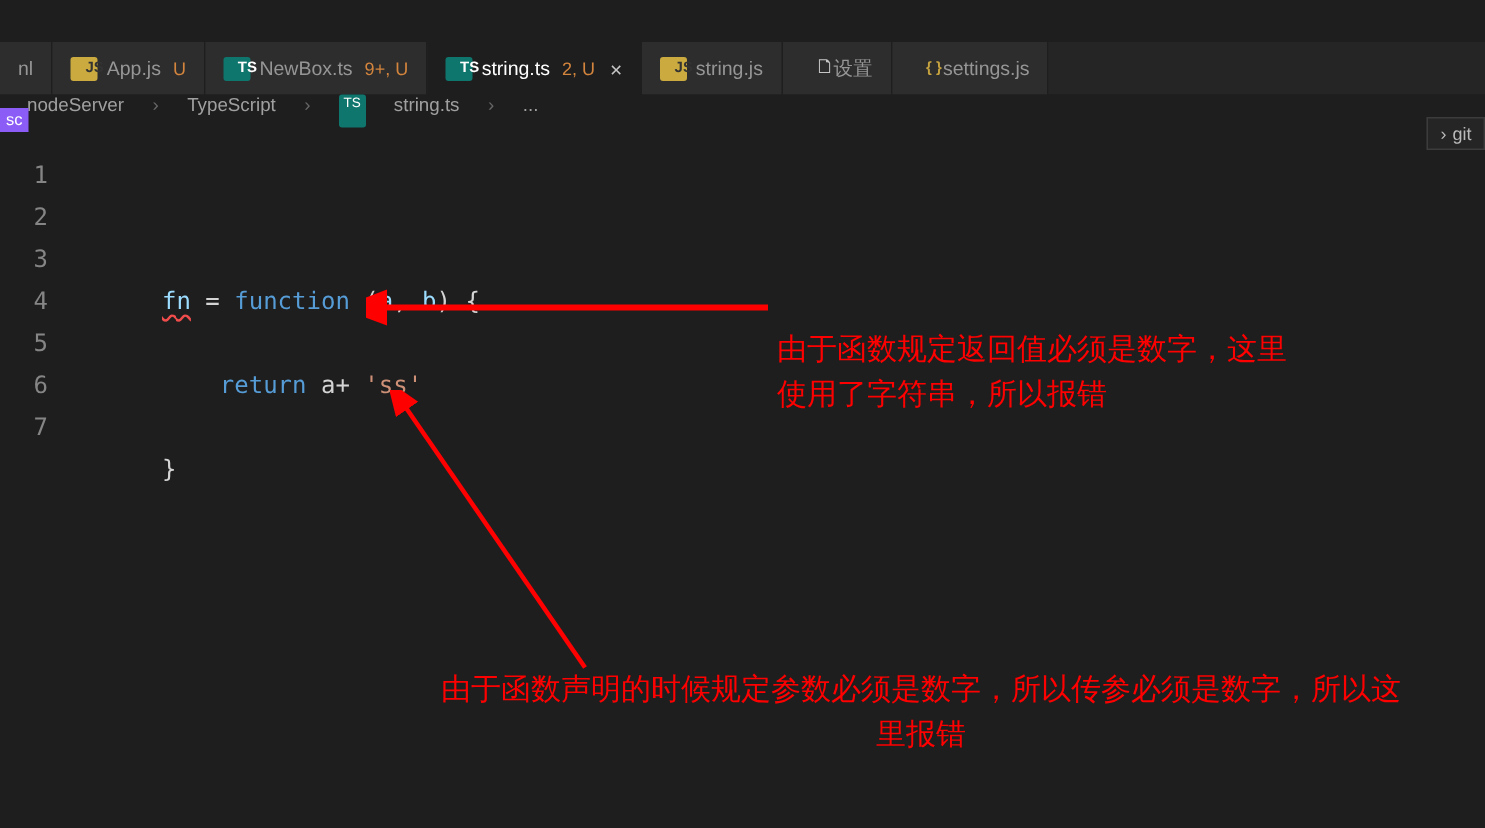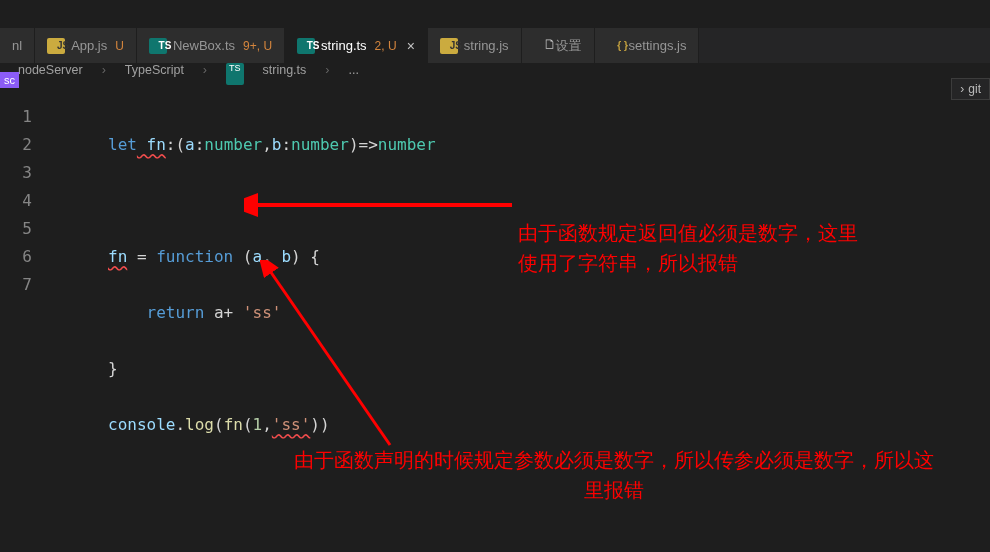--- a/index.html
+++ b/index.html
@@ -176,26 +176,24 @@
   <div class="gutter">
     <div>1</div>
     <div>2</div>
     <div>3</div>
     <div>4</div>
     <div>5</div>
     <div>6</div>
     <div>7</div>
   </div>
   <div class="code">
-<div><span class="kw">let</span><span class="var squig"> fn</span><span class="pun">:(</span><span class="var">a</span><span class="pun">:</span><span class="type">number</span><span class="pun">,</span><span class="var">b</span><span class="pun">:</span><span class="type">number</span><span class="pun">)=&gt;</span><span class="type">number</span></div>
 <div>&nbsp;</div>
 <div><span class="var squig">fn</span><span class="pun"> = </span><span class="kw">function</span><span class="pun"> (</span><span class="var">a</span><span class="pun">, </span><span class="var">b</span><span class="pun">) {</span></div>
 <div><span>    </span><span class="kw">return</span><span class="pun"> a+ </span><span class="str">'ss'</span></div>
 <div><span class="pun">}</span></div>
-<div><span class="var">console</span><span class="pun">.</span><span class="fn">log</span><span class="pun">(</span><span class="fn">fn</span><span class="pun">(</span><span class="num">1</span><span class="pun">,</span><span class="str squig">'ss'</span><span class="pun">))</span></div>
 <div>&nbsp;</div>
   </div>
 </div>
 
 <svg class="arrow" style="left:244px; top:190px;" width="270" height="30">
   <defs>
       <marker id="ah1" markerWidth="10" markerHeight="10" refX="2" refY="3" orient="auto">
     <path d="M0,0 L0,6 L8,3 z" fill="#ff0000"></path>
       </marker>
     </defs>

